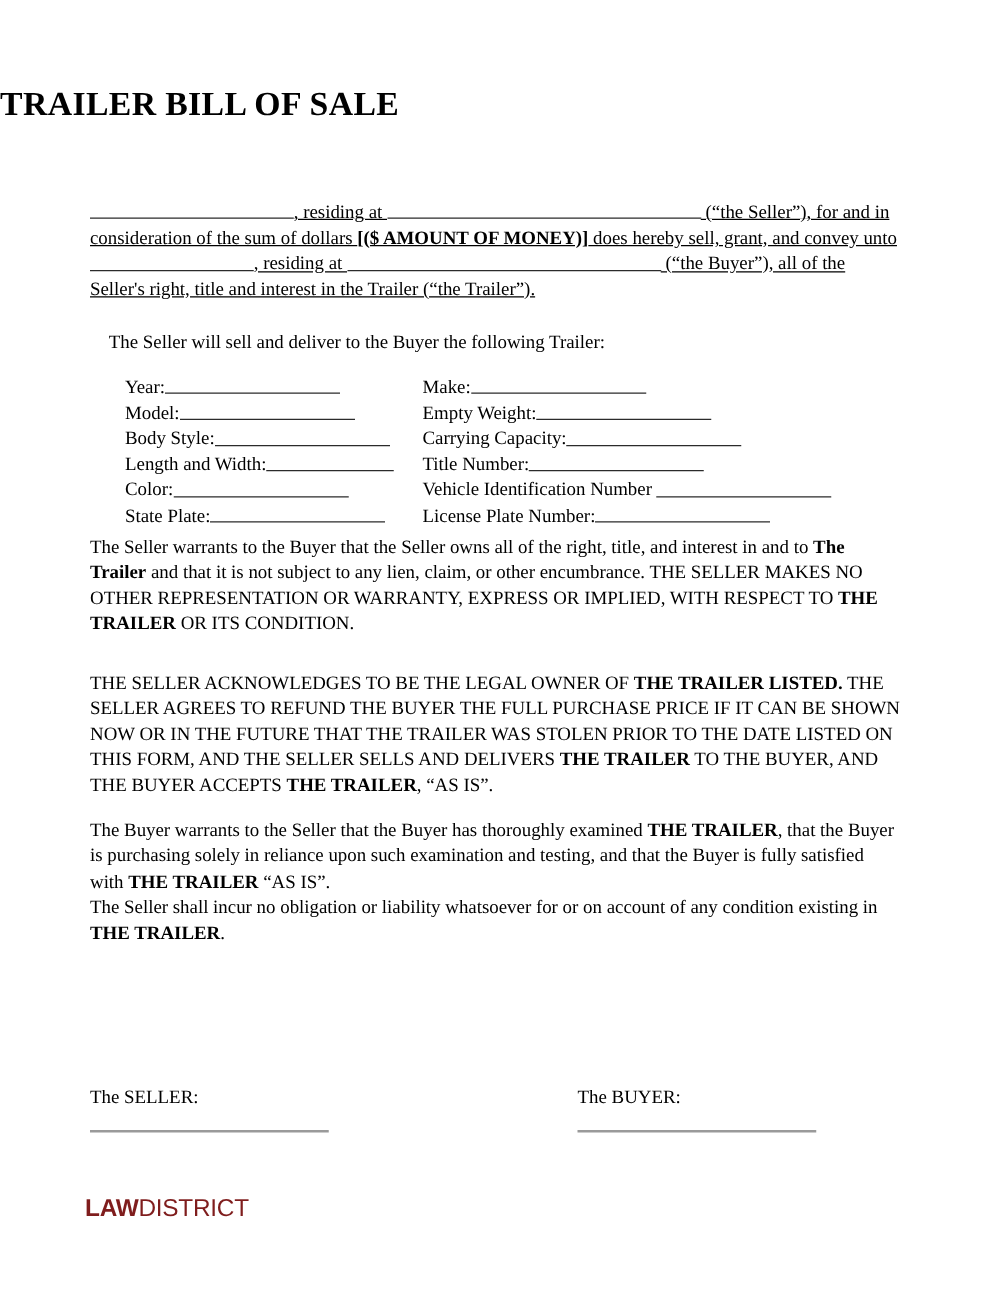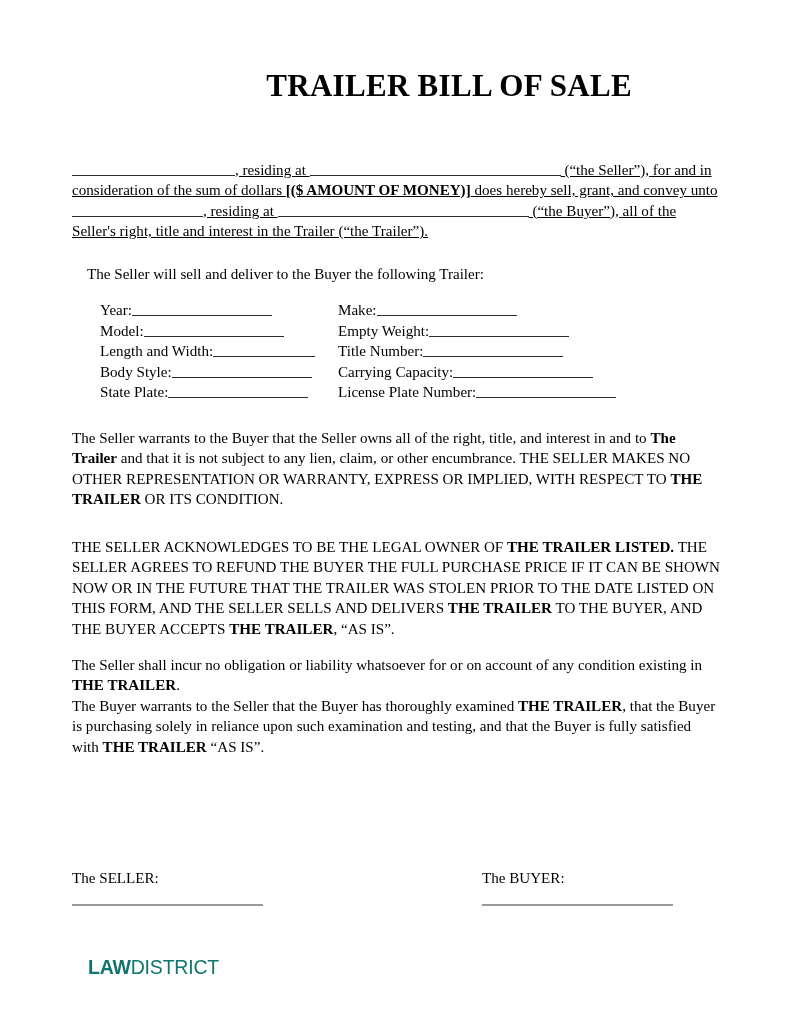--- a/index.html
+++ b/index.html
@@ -20,22 +20,22 @@
     left: 0; top: 0;
     width: 800px;
     height: 1035px;
     background: #fff;
     overflow: hidden;
   }
   .doc-title {
     position: absolute;
     left: 0; top: 68px;
     width: 632px;
-    text-align: right;
-    font-size: 31px;
+    text-align: left;
+    font-size: 27px;
     font-weight: bold;
     letter-spacing: 0.3px;
   }
   .body-block {
     position: absolute;
     left: 72px;
     width: 649px;
   }
   p.para {
     margin: 0;
@@ -82,37 +82,37 @@
     margin-bottom: -1px;
     vertical-align: baseline;
   }
   .sig-wrap {
     position: absolute;
     left: 72px;
     top: 870px;
     width: 649px;
     font-size: 15.1px;
   }
-  .sig-row { display: flex; gap: 20px; }
+  .sig-row { display: flex; }
   .sig-cell { width: 390px; flex: 0 0 390px; }
   .sig-cell.second { flex: 1 1 auto; width: auto; }
   .sig-line {
     margin-top: 17px;
     width: 191px;
     height: 0;
     border-bottom: 2px solid #9a9a9a;
   }
   .logo {
     position: absolute;
-    left: 88px;
+    left: 68px;
     top: 956px;
     font-family: "Liberation Sans", "DejaVu Sans", sans-serif;
     font-size: 19.5px;
     letter-spacing: -0.2px;
-    color: #0f766e;
+    color: #7f1d1d;
     white-space: nowrap;
   }
   .logo .law { font-weight: bold; }
   .logo .district { font-weight: normal; }
 </style>
 </head>
 <body>
 
 <div class="page">
 
@@ -129,44 +129,48 @@
   <div class="fields">
     <div class="field-row">
       <div class="field-col-left"><span>Year:</span><span class="fill" style="width:140px;"></span></div>
       <div class="field-col-right"><span>Make:</span><span class="fill" style="width:140px;"></span></div>
     </div>
     <div class="field-row">
       <div class="field-col-left"><span>Model:</span><span class="fill" style="width:140px;"></span></div>
       <div class="field-col-right"><span>Empty Weight:</span><span class="fill" style="width:140px;"></span></div>
     </div>
     <div class="field-row">
+      <div class="field-col-left"><span>Body Style:</span><span class="fill" style="width:140px;"></span></div>
+      <div class="field-col-right"><span>Carrying Capacity:</span><span class="fill" style="width:140px;"></span></div>
+    </div>
+    <div class="field-row">
       <div class="field-col-left"><span>Length and Width:</span><span class="fill" style="width:102px;"></span></div>
       <div class="field-col-right"><span>Title Number:</span><span class="fill" style="width:140px;"></span></div>
     </div>
     <div class="field-row">
-      <div class="field-col-left"><span>Body Style:</span><span class="fill" style="width:140px;"></span></div>
-      <div class="field-col-right"><span>Carrying Capacity:</span><span class="fill" style="width:140px;"></span></div>
+      <div class="field-col-left"><span>Color:</span><span class="fill" style="width:140px;"></span></div>
+      <div class="field-col-right"><span>Vehicle Identification Number</span>&nbsp;<span class="fill" style="width:140px;"></span></div>
     </div>
     <div class="field-row">
       <div class="field-col-left"><span>State Plate:</span><span class="fill" style="width:140px;"></span></div>
       <div class="field-col-right"><span>License Plate Number:</span><span class="fill" style="width:140px;"></span></div>
     </div>
   </div>
 
   <div class="body-block" style="top:428px;">
     <p class="para"><span>The Seller warrants to the Buyer that the Seller owns all of the right, title, and interest in and to </span><b>The Trailer</b><span> and that it is not subject to any lien, claim, or other encumbrance. THE SELLER MAKES NO OTHER REPRESENTATION OR WARRANTY, EXPRESS OR IMPLIED, WITH RESPECT TO </span><b>THE TRAILER</b><span> OR ITS CONDITION.</span></p>
   </div>
 
   <div class="body-block" style="top:537px;">
     <p class="para"><span>THE SELLER ACKNOWLEDGES TO BE THE LEGAL OWNER OF </span><b>THE TRAILER</b><span> </span><b>LISTED.</b><span> THE SELLER AGREES TO REFUND THE BUYER THE FULL PURCHASE PRICE IF IT CAN BE SHOWN NOW OR IN THE FUTURE THAT THE TRAILER WAS STOLEN PRIOR TO THE DATE LISTED ON THIS FORM, AND THE SELLER SELLS AND DELIVERS </span><b>THE TRAILER</b><span> TO THE BUYER, AND THE BUYER ACCEPTS </span><b>THE TRAILER</b><span>, “AS IS”.</span></p>
   </div>
 
   <div class="body-block" style="top:655px;">
+    <p class="para"><span>The Buyer warrants to the Seller that the Buyer has thoroughly examined </span><b>THE TRAILER</b><span>, that the Buyer is purchasing solely in reliance upon such examination and testing, and that the Buyer is fully satisfied with </span><b>THE TRAILER</b><span> “AS IS”.</span></p>
     <p class="para"><span>The Seller shall incur no obligation or liability whatsoever for or on account of any condition existing in </span><b>THE TRAILER</b><span>.</span></p>
-    <p class="para"><span>The Buyer warrants to the Seller that the Buyer has thoroughly examined </span><b>THE TRAILER</b><span>, that the Buyer is purchasing solely in reliance upon such examination and testing, and that the Buyer is fully satisfied with </span><b>THE TRAILER</b><span> “AS IS”.</span></p>
   </div>
 
 
 
   <div class="sig-wrap">
     <div class="sig-row">
       <div class="sig-cell">
         <div>The SELLER:</div>
         <div class="sig-line"></div>
       </div>

